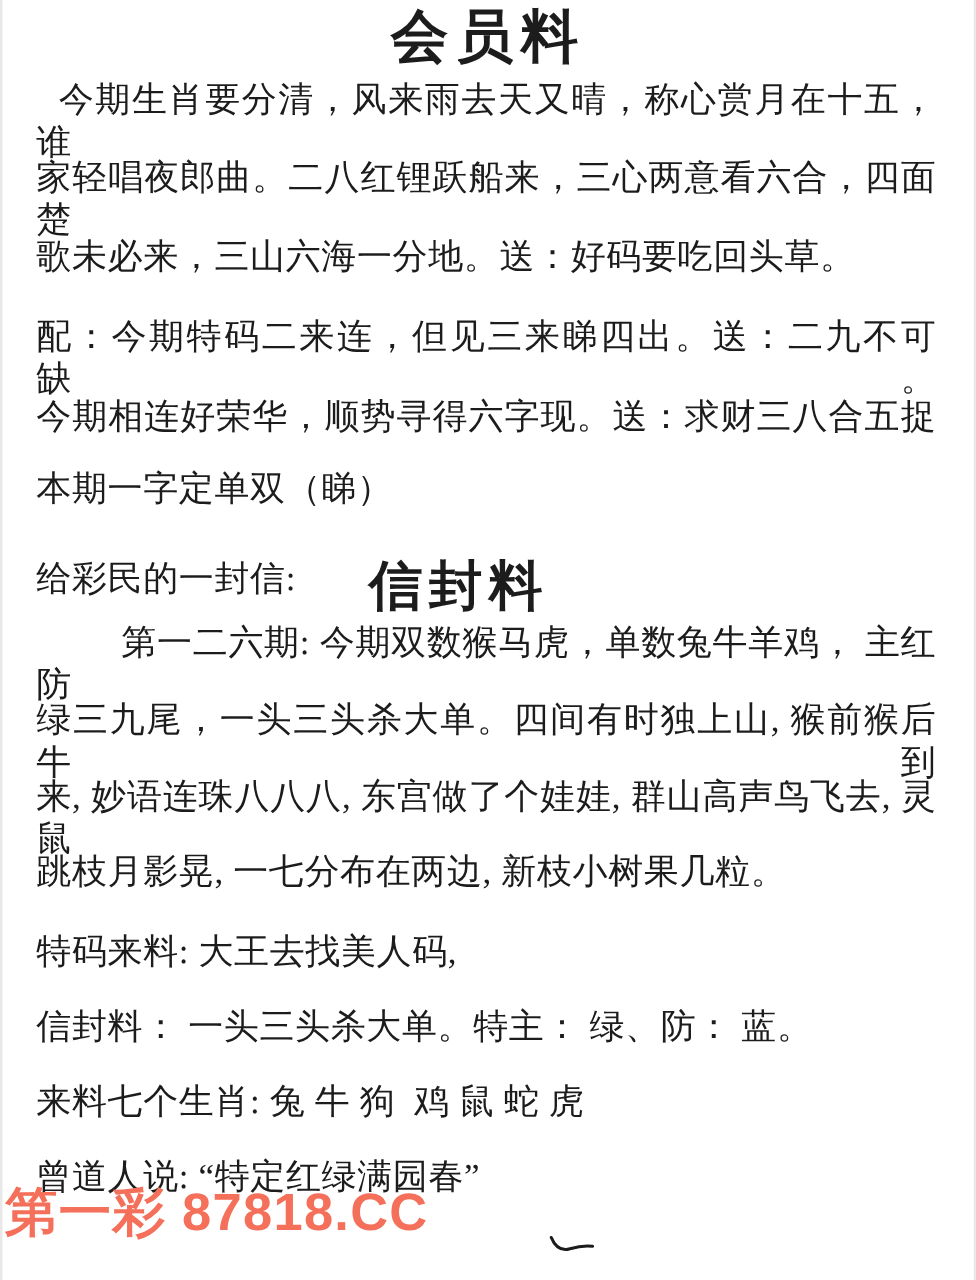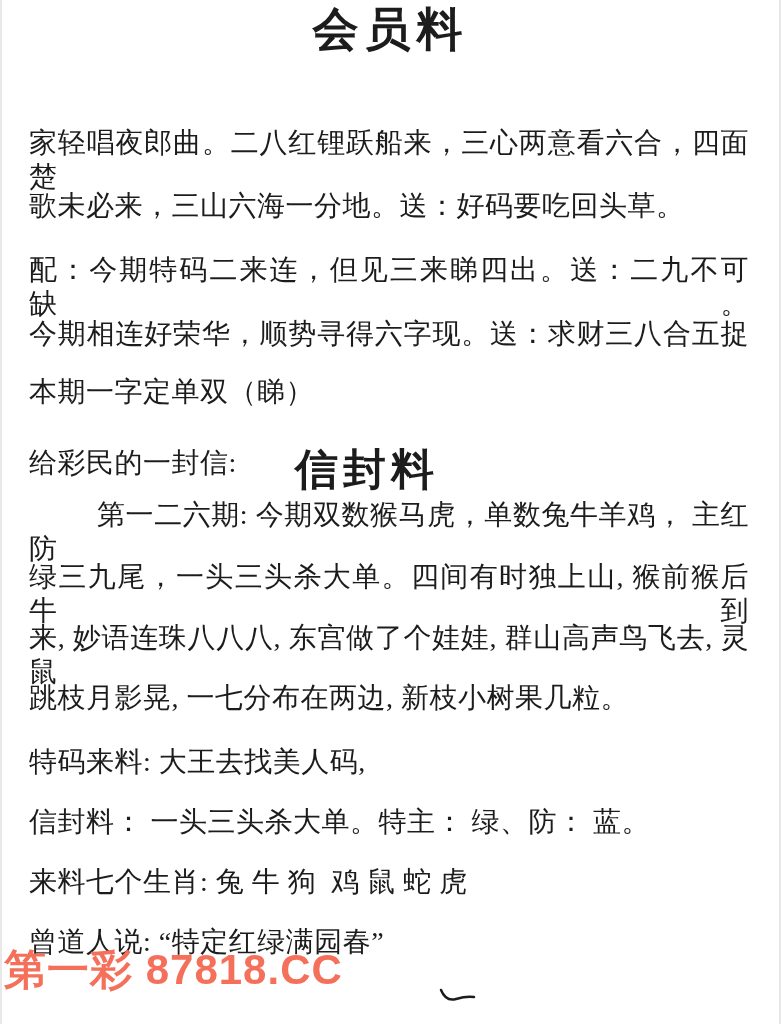--- a/index.html
+++ b/index.html
@@ -85,20 +85,21 @@
     mix-blend-mode: multiply;
   }
 </style>
 </head>
 <body>
 
 <div class="page">
 
   <div class="doc-title">会员料</div>
 
+  <div class="line full indent1" style="top:64px">今期生肖要分清，风来雨去天又晴，称心赏月在十五，谁</div>
   <div class="line full" style="top:126px">家轻唱夜郎曲。二八红锂跃船来，三心两意看六合，四面楚</div>
   <div class="line" style="top:189px">歌未必来，三山六海一分地。送：好码要吃回头草。</div>
   <div class="line full" style="top:253px">配：今期特码二来连，但见三来睇四出。送：二九不可缺。</div>
   <div class="line full" style="top:317px">今期相连好荣华，顺势寻得六字现。送：求财三八合五捉</div>
   <div class="line" style="top:375px">本期一字定单双（睇）</div>
 
   <div class="envelope-intro">给彩民的一封信:</div>
   <div class="envelope-heading">信封料</div>
 
   <div class="line full indent2" style="top:498px">第一二六期: 今期双数猴马虎，单数兔牛羊鸡， 主红防</div>

